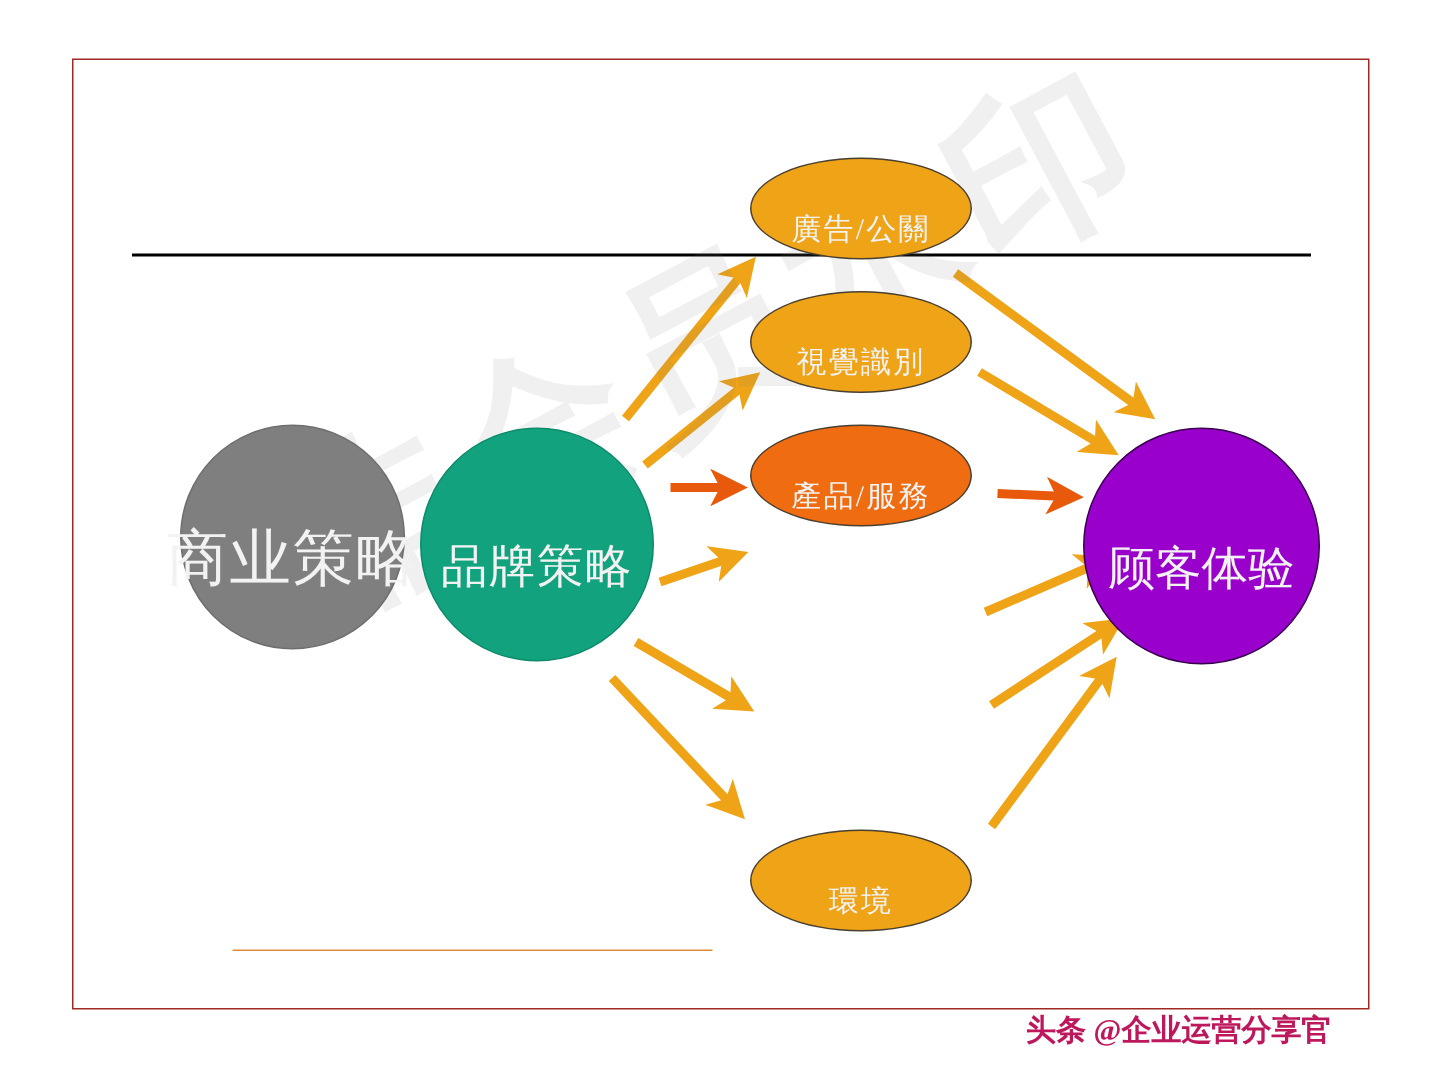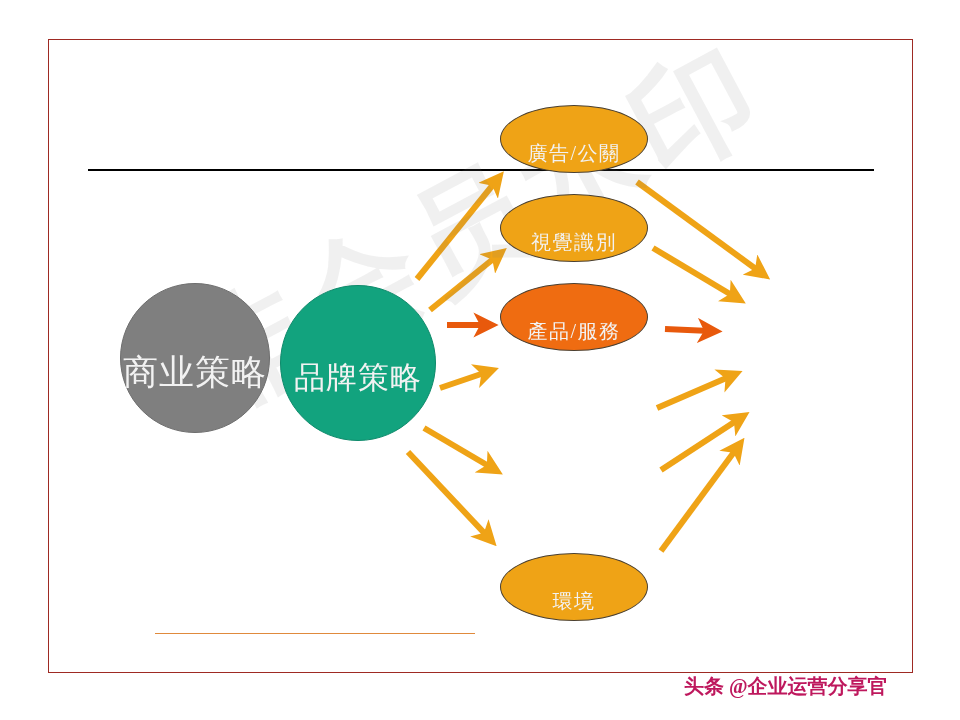--- a/index.html
+++ b/index.html
@@ -93,21 +93,21 @@
   
   #node-business {
     left: 120px;
     top: 283px;
     width: 150px;
     height: 150px;
     background: #7f7f7f;
     border: 1.5px solid #6e6e6e;
     z-index: 5;
   }
-  #node-business .node-label { font-size: 35px; }
+  #node-business .node-label { font-size: 41px; }
 
   #node-brand {
     left: 280px;
     top: 285px;
     width: 156px;
     height: 156px;
     background: #12a37e;
     border: 1.5px solid #0e8a6b;
     z-index: 6;
   }
@@ -243,16 +243,19 @@
   <div class="node ellipse mid" id="node-product">
     <span class="node-label">產品/服務</span>
   </div>
 
 
 
   <div class="node ellipse mid" id="node-environment">
     <span class="node-label">環境</span>
   </div>
 
+  <div class="node circle" id="node-experience">
+    <span class="node-label">顾客体验</span>
+  </div>
 
   <div id="watermark-footer">头条 @企业运营分享官</div>
 
 </div>
 
 </body></html>

